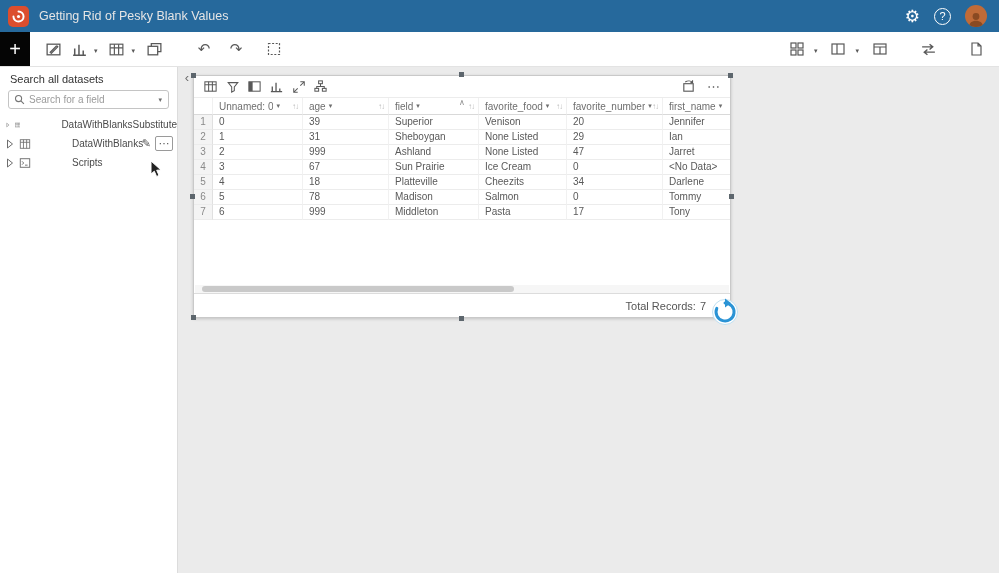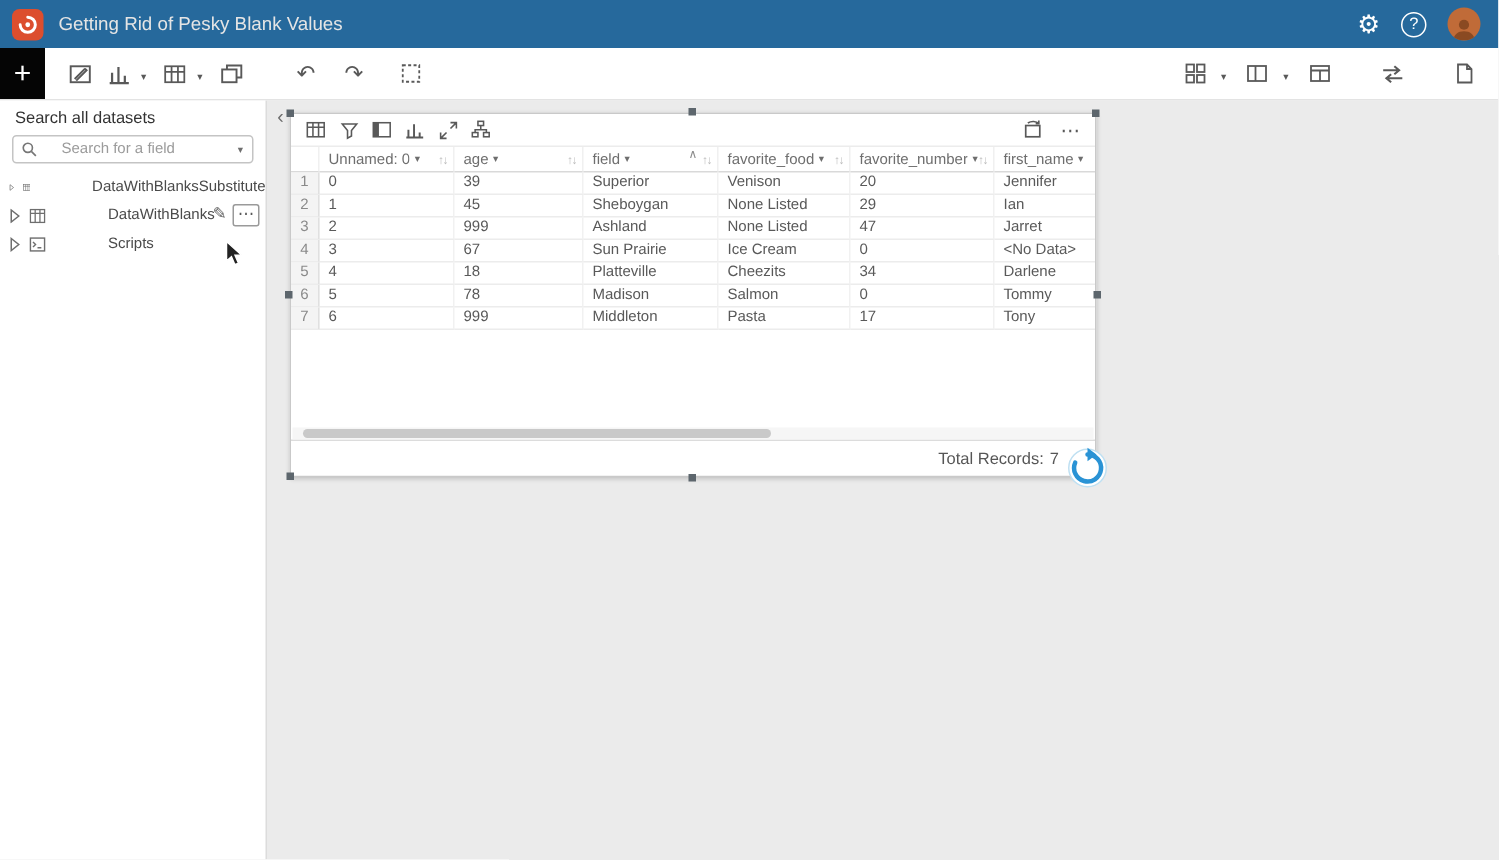--- a/index.html
+++ b/index.html
@@ -33,21 +33,21 @@
   .g2 { margin-left:28px; gap:10px; font-size:15px; color:#595959; }
   .g3 { margin-left:16px; }
   .g-right { margin-left:auto; gap:6px; padding-right:12px; }
   .tb-sep { width:14px; }
 
   
   .sidebar { position:absolute; top:67px; left:0; width:178px; bottom:0; background:#ffffff;
              border-right:1px solid #dcdcdc; }
   .search-label { margin:6px 10px 0; font-size:11px; color:#323232; }
   .searchbox { margin:5px 8px 6px; height:19px; border:1px solid #c4c4c4; border-radius:3px;
-               display:flex; align-items:center; padding:0 6px 0 5px; gap:16px; background:#fff; }
+               display:flex; align-items:center; padding:0 6px 0 5px; gap:4px; background:#fff; }
   .searchbox input { border:none; outline:none; flex:1; min-width:0; font-size:10px; color:#333;
                      font-family:"Liberation Sans", sans-serif; background:transparent; }
   .searchbox input::placeholder { color:#9b9b9b; }
   .sb-caret { font-size:7px; color:#6e6e6e; }
   .ds-item { height:19px; display:flex; align-items:center; padding-left:6px; gap:5px; position:relative; }
   .ds-label { font-size:10px; color:#4a4a4a; white-space:nowrap;padding-left:36px; }
   .ds-item.active-blue .ds-label { color:#0079c1; }
   .item-actions { position:absolute; right:4px; top:2px; display:flex; align-items:center; gap:4px; }
   .pencil { font-size:11px; color:#595959; line-height:1; }
   .more-btn { width:18px; height:15px; border:1px solid #9a9a9a; border-radius:2px; font-size:11px;
@@ -375,21 +375,21 @@
               <div class="cell">0</div>
               <div class="cell">39</div>
               <div class="cell">Superior</div>
               <div class="cell">Venison</div>
               <div class="cell">20</div>
               <div class="cell">Jennifer</div>
             </div>
             <div class="trow">
               <div class="cell rownum">2</div>
               <div class="cell">1</div>
-              <div class="cell">45</div>
+              <div class="cell">31</div>
               <div class="cell">Sheboygan</div>
               <div class="cell">None Listed</div>
               <div class="cell">29</div>
               <div class="cell">Ian</div>
             </div>
             <div class="trow">
               <div class="cell rownum">3</div>
               <div class="cell">2</div>
               <div class="cell">999</div>
               <div class="cell">Ashland</div>

